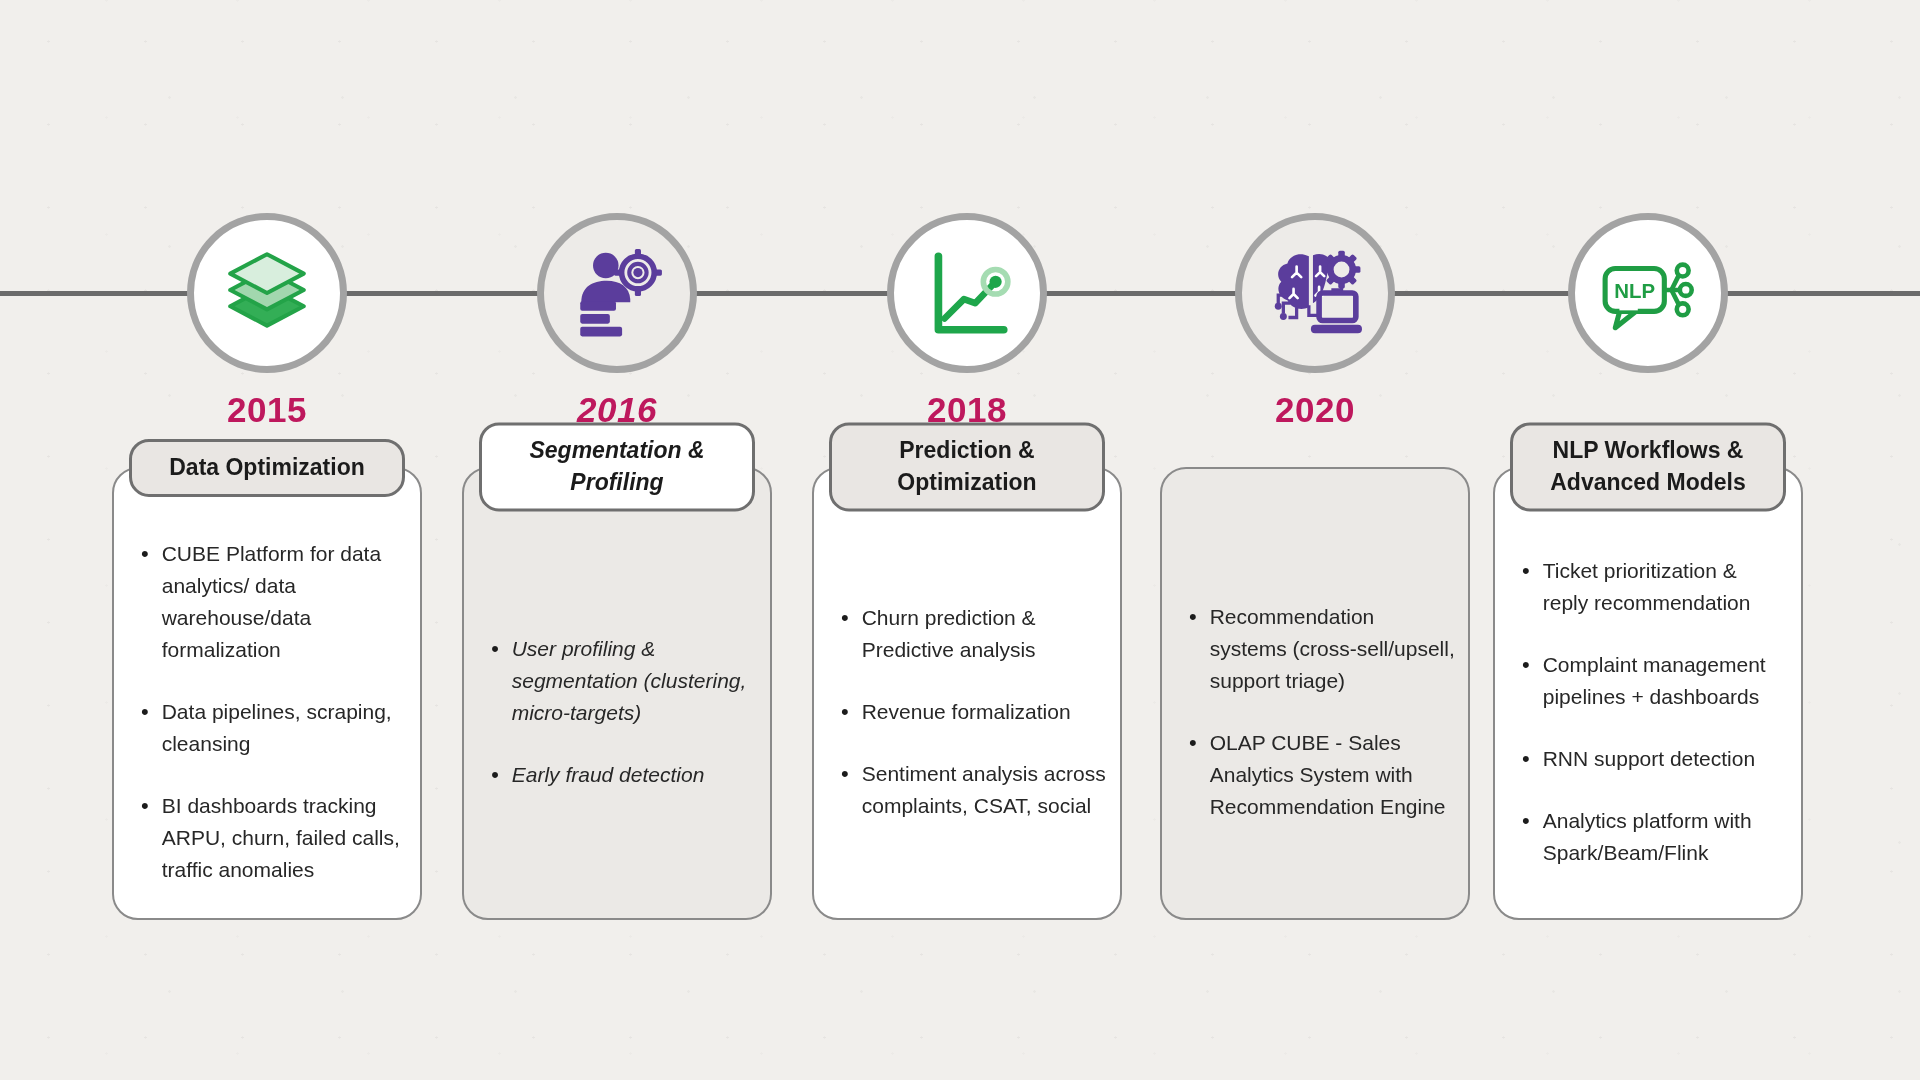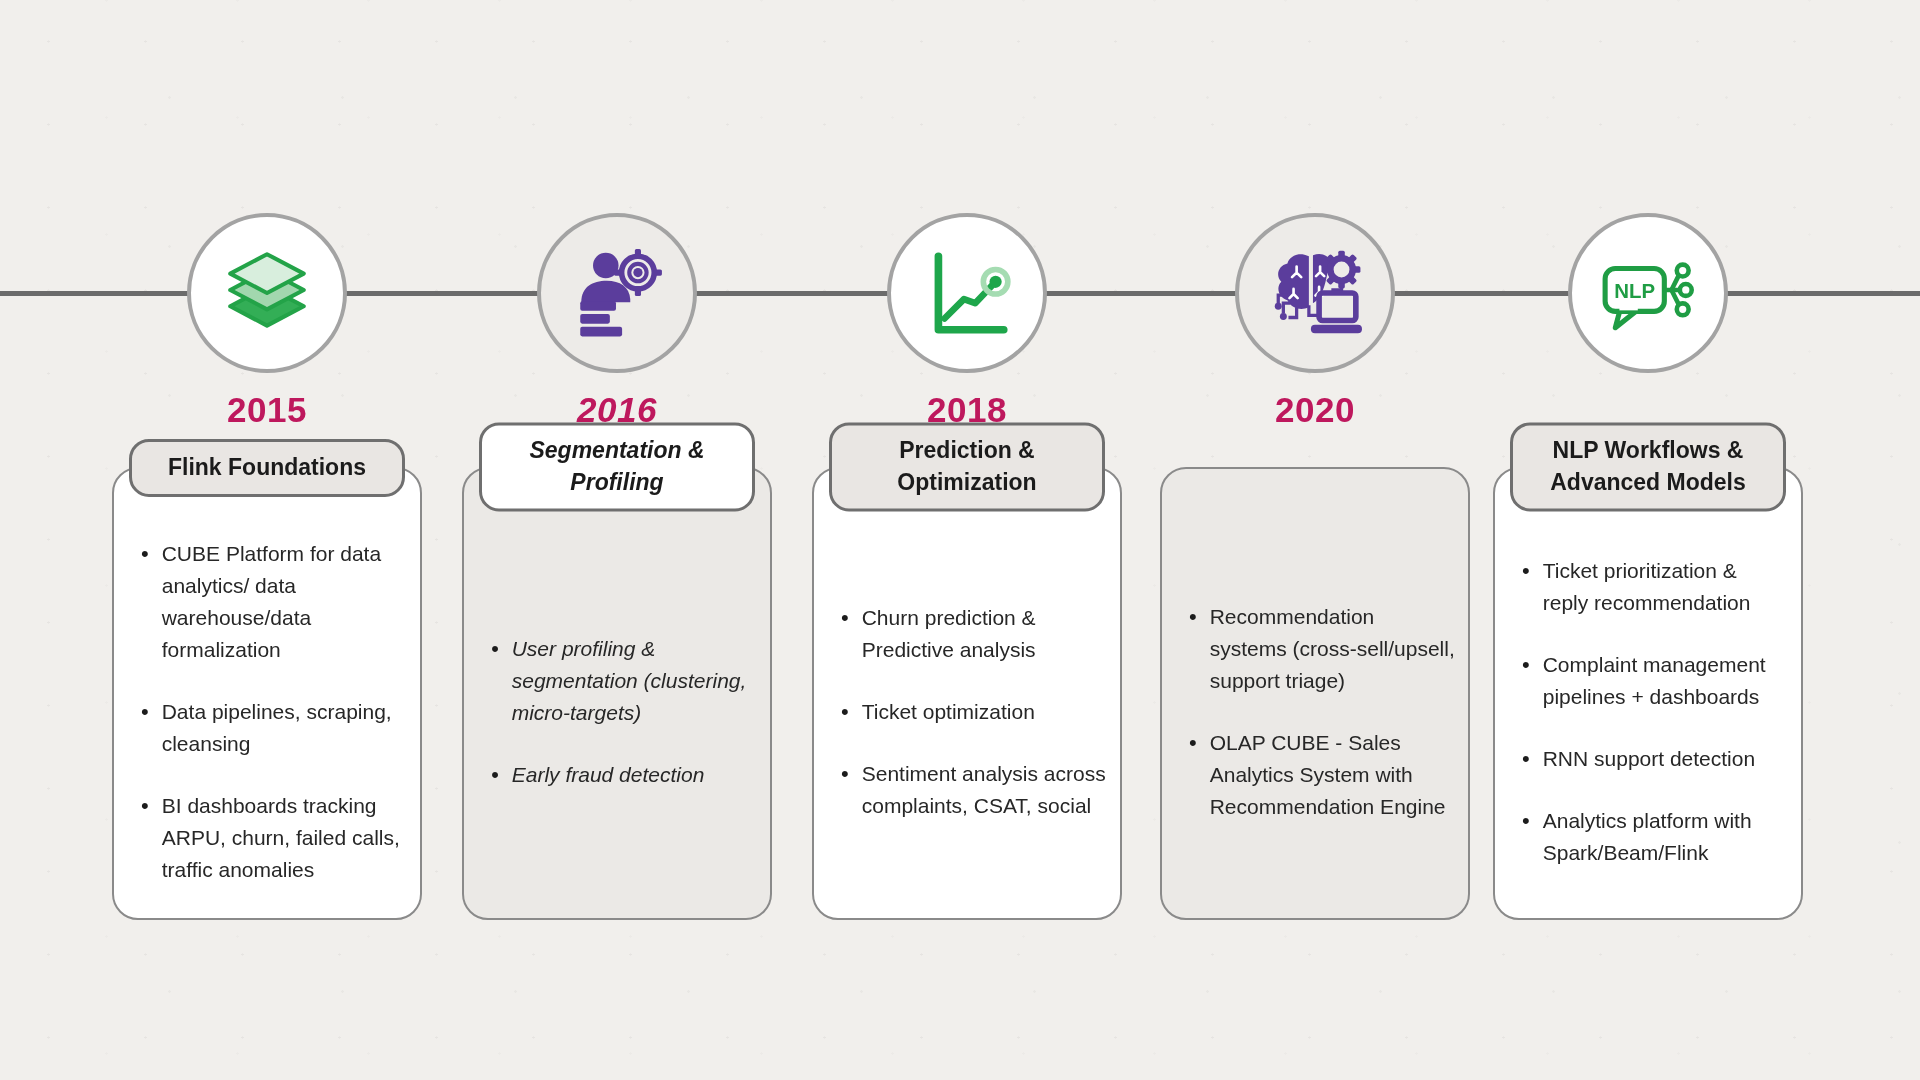--- a/index.html
+++ b/index.html
@@ -25,21 +25,21 @@
   .milestone { position:absolute; top:0; width:310px; height:1080px; z-index:2; }
   .milestone.m0 { left:112px; }
   .milestone.m1 { left:462px;font-style:italic; }
   .milestone.m2 { left:812px; }
   .milestone.m3 { left:1160px; }
   .milestone.m4 { left:1493px; }
 
   .badge {
     position:absolute; top:213px; left:50%; transform:translateX(-50%);
     width:160px; height:160px; border-radius:50%;
-    border:4px solid #a3a3a3; background:#ffffff;
+    border:7px solid #a3a3a3; background:#ffffff;
     display:flex; align-items:center; justify-content:center;
   }
   .milestone.alt .badge { background:#edebe8; }
   .badge svg { width:98px; height:98px; display:block; }
 
   .year {
     position:absolute; top:390px; left:0; width:100%;
     text-align:center; font-size:35px; font-weight:800;
     color:#be185d; letter-spacing:0.5px;
   }
@@ -83,21 +83,21 @@
             <path d="M48 42 L84 61 L48 80 L12 61 Z" fill="#33AE56"></path>
             <path d="M48 26 L84 45 L48 64 L12 45 Z" fill="#A2D7AE"></path>
             <path d="M48 10 L84 29 L48 48 L12 29 Z" fill="#D8EEDD"></path>
           </g>
         </svg>
       </span>
     </div>
     <div class="year">2015</div>
     <div class="card">
       <div class="pill">
-        <span class="pill-text">Flink Foundations</span>
+        <span class="pill-text">Data Optimization</span>
       </div>
       <ul class="card-content">
         <li class="bullet">
             <span class="dot">•</span>
             <span>CUBE Platform for data analytics/ data warehouse/data formalization</span>
           </li>
         <li class="bullet">
             <span class="dot">•</span>
             <span>Data pipelines, scraping, cleansing</span>
           </li>
@@ -164,21 +164,21 @@
       <div class="pill">
         <span class="pill-text">Prediction &amp; Optimization</span>
       </div>
       <ul class="card-content">
         <li class="bullet">
             <span class="dot">•</span>
             <span>Churn prediction &amp; Predictive analysis</span>
           </li>
         <li class="bullet">
             <span class="dot">•</span>
-            <span>Ticket optimization</span>
+            <span>Revenue formalization</span>
           </li>
         <li class="bullet">
             <span class="dot">•</span>
             <span>Sentiment analysis across complaints, CSAT, social</span>
           </li>
       </ul>
     </div>
   </div>
 
   <div class="milestone m3 alt">

